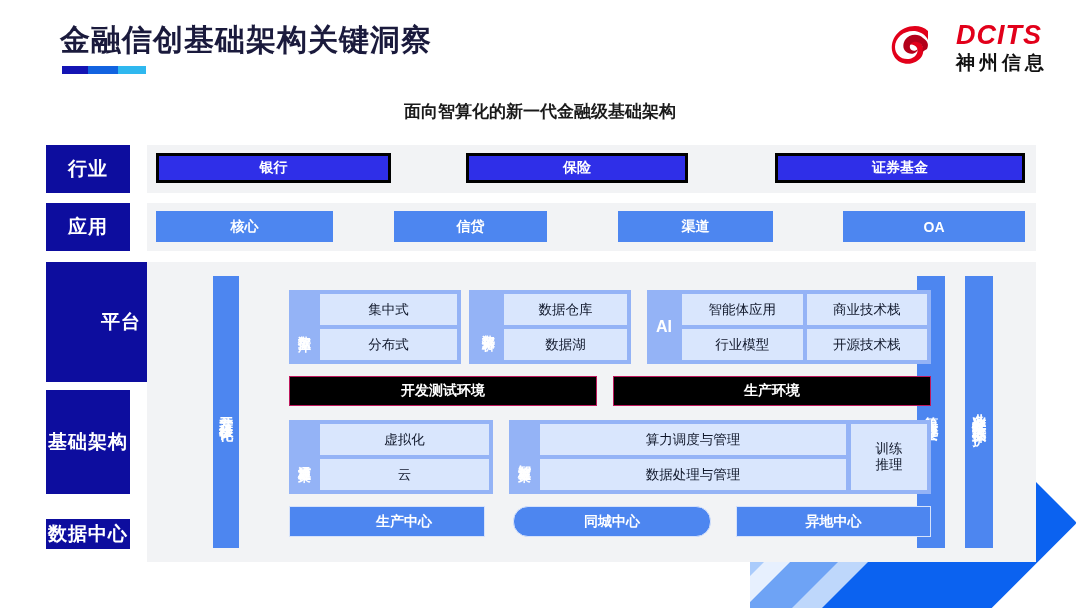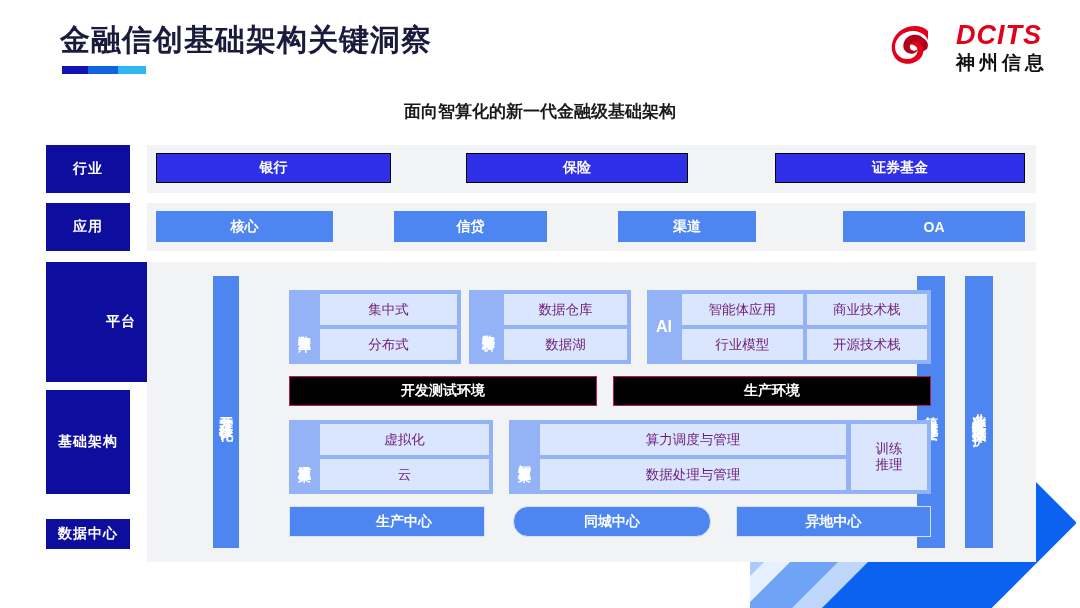--- a/index.html
+++ b/index.html
@@ -29,42 +29,42 @@
   .logo-en{font-size:27px;font-weight:bold;color:#e2001a;font-style:italic;letter-spacing:1px;}
   .logo-cn{font-size:19px;font-weight:bold;color:#111;letter-spacing:4px;margin-top:4px;}
 
   .subtitle{position:absolute;left:0;top:100px;width:1080px;text-align:center;font-size:17px;font-weight:bold;color:#1a1a1a;}
 
   
   .diagram{position:absolute;left:46px;top:141px;width:990px;height:425px;}
 
   .sidebar{position:absolute;left:0;top:0;width:84px;height:425px;}
   .side-box{position:absolute;left:0;width:84px;background:#0d0d9e;color:#fff;
-    display:flex;align-items:center;justify-content:center;font-size:14px;font-weight:bold;letter-spacing:1px;}
+    display:flex;align-items:center;justify-content:center;font-size:19px;font-weight:bold;letter-spacing:1px;}
 
   .rowbg{position:absolute;background:#f2f3f5;}
 
   .chip{position:absolute;display:flex;align-items:center;justify-content:center;
     font-size:14px;font-weight:bold;color:#fff;box-sizing:border-box;}
-  .chip.industry{background:#2f2fe8;border:1px solid #000000;}
+  .chip.industry{background:#2f2fe8;border:3px solid #000000;}
   .chip.app{background:#4d86f0;}
   .chip.env{background:#000000;border:1px solid #be185d;}
   .chip.center{background:#4d86f0;border:1px solid #d6e2fb;}
 
   .vbar{position:absolute;background:#4d86f0;color:#fff;font-size:14px;font-weight:bold;
     display:flex;align-items:center;justify-content:center;text-align:center;line-height:1.12;
     writing-mode:vertical-rl;letter-spacing:2px;box-sizing:border-box;}
 
   .group{position:absolute;background:#94b3f6;box-sizing:border-box;display:flex;align-items:stretch;padding:4px;gap:5px;}
   .group>.glabel{flex:0 0 auto;width:22px;color:#fff;font-size:13px;font-weight:bold;line-height:1.06;
     display:flex;align-items:center;justify-content:center;text-align:center;writing-mode:vertical-rl;letter-spacing:1px;}
   .group>.gitems{flex:1 1 auto;display:flex;flex-direction:column;gap:4px;}
   .group>.gitems.rowwise{flex-direction:row;}
   .gcol{display:flex;flex-direction:column;gap:4px;flex:1 1 auto;}
-  .item{flex:1 1 auto;background:#d9e6fd;color:#701a75;font-size:13.5px;
+  .item{flex:1 1 auto;background:#d9e6fd;color:#0f172a;font-size:13.5px;
     display:flex;align-items:center;justify-content:center;text-align:center;line-height:1.15;}
   .item.tall{flex:0 0 auto;width:76px;}
   .ai-label{flex:0 0 auto;width:26px;color:#fff;font-size:16px;font-weight:bold;
     display:flex;align-items:center;justify-content:center;}
 </style>
 </head>
 <body>
 
 <div class="slide">
 
@@ -114,21 +114,21 @@
 
     <div class="rowbg" style="left:101px;top:4px;width:889px;height:48px;">
       <div class="chip industry" style="left:9px;top:8px;width:235px;height:30px;">银行</div>
       <div class="chip industry" style="left:319px;top:8px;width:222px;height:30px;">保险</div>
       <div class="chip industry" style="left:628px;top:8px;width:250px;height:30px;">证券基金</div>
     </div>
 
     <div class="rowbg" style="left:101px;top:62px;width:889px;height:48px;">
       <div class="chip app" style="left:9px;top:8px;width:177px;height:31px;">核心</div>
       <div class="chip app" style="left:247px;top:8px;width:153px;height:31px;">信贷</div>
-      <div class="chip app" style="left:471px;top:8px;width:138px;height:31px;">渠道</div>
+      <div class="chip app" style="left:471px;top:8px;width:155px;height:31px;">渠道</div>
       <div class="chip app" style="left:696px;top:8px;width:182px;height:31px;">OA</div>
     </div>
 
     <div class="rowbg" style="left:101px;top:121px;width:889px;height:300px;">
 
       <div class="vbar" style="left:66px;top:14px;width:26px;height:272px;">开发运维一体化</div>
 
       <div class="vbar" style="left:770px;top:14px;width:28px;height:272px;">等保合规安全</div>
       <div class="vbar" style="left:818px;top:14px;width:28px;height:272px;">业务连续性及数据保护</div>
 

